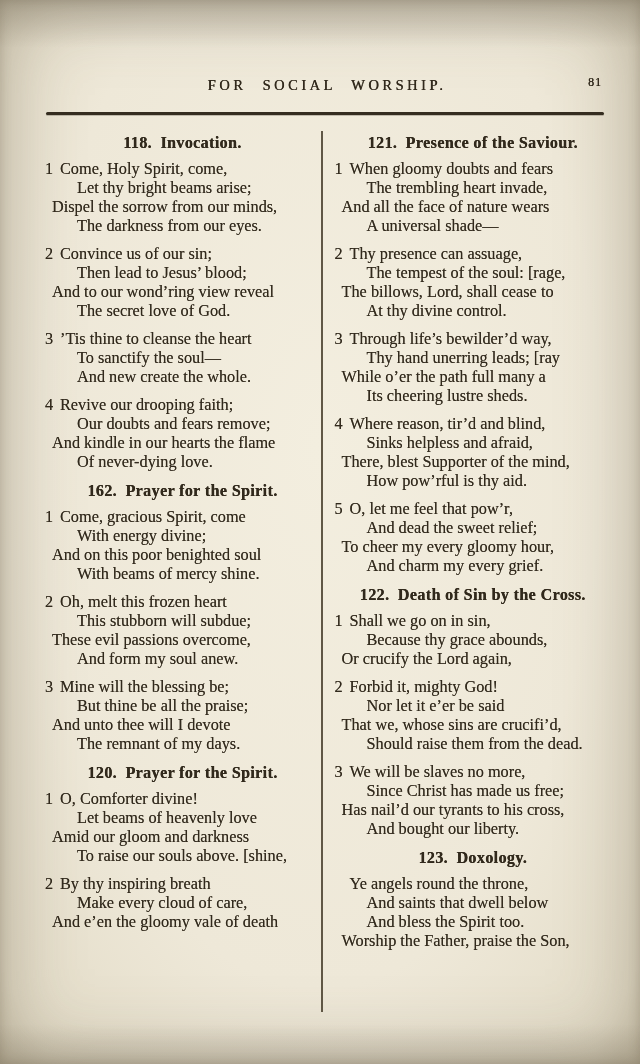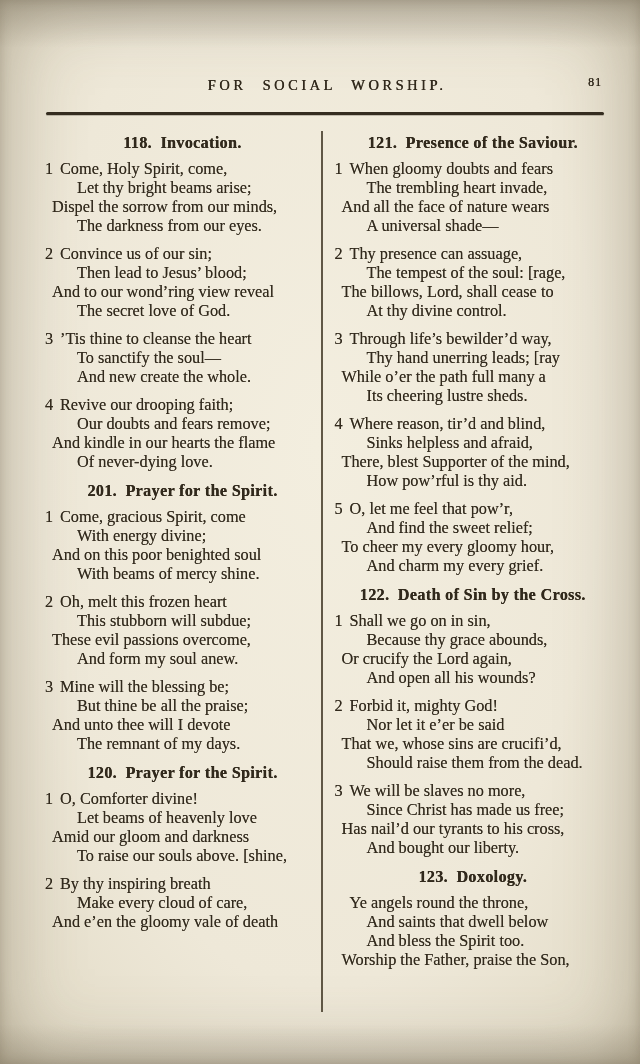--- a/index.html
+++ b/index.html
@@ -100,21 +100,21 @@
             <div class="line l3">And new create the whole.</div>
           </div>
           <div class="verse">
             <div class="line l0"><span class="vnum">4</span>Revive our drooping faith;</div>
             <div class="line l1">Our doubts and fears remove;</div>
             <div class="line l2">And kindle in our hearts the flame</div>
             <div class="line l3">Of never-dying love.</div>
           </div>
         </section>
         <section class="hymn">
-          <h2 class="hymn-title">201. Prayer for the Spirit.</h2>
+          <h2 class="hymn-title">162. Prayer for the Spirit.</h2>
           <div class="verse">
             <div class="line l0"><span class="vnum">1</span>Come, gracious Spirit, come</div>
             <div class="line l1">With energy divine;</div>
             <div class="line l2">And on this poor benighted soul</div>
             <div class="line l3">With beams of mercy shine.</div>
           </div>
           <div class="verse">
             <div class="line l0"><span class="vnum">2</span>Oh, melt this frozen heart</div>
             <div class="line l1">This stubborn will subdue;</div>
             <div class="line l2">These evil passions overcome,</div>
@@ -165,32 +165,31 @@
             <div class="line l3">Its cheering lustre sheds.</div>
           </div>
           <div class="verse">
             <div class="line l0"><span class="vnum">4</span>Where reason, tir’d and blind,</div>
             <div class="line l1">Sinks helpless and afraid,</div>
             <div class="line l2">There, blest Supporter of the mind,</div>
             <div class="line l3">How pow’rful is thy aid.</div>
           </div>
           <div class="verse">
             <div class="line l0"><span class="vnum">5</span>O, let me feel that pow’r,</div>
-            <div class="line l1">And find the sweet relief;</div>
+            <div class="line l1">And dead the sweet relief;</div>
             <div class="line l2">To cheer my every gloomy hour,</div>
             <div class="line l3">And charm my every grief.</div>
           </div>
         </section>
         <section class="hymn">
           <h2 class="hymn-title">122. Death of Sin by the Cross.</h2>
           <div class="verse">
             <div class="line l0"><span class="vnum">1</span>Shall we go on in sin,</div>
             <div class="line l1">Because thy grace abounds,</div>
             <div class="line l2">Or crucify the Lord again,</div>
-            <div class="line l3">And open all his wounds?</div>
           </div>
           <div class="verse">
             <div class="line l0"><span class="vnum">2</span>Forbid it, mighty God!</div>
             <div class="line l1">Nor let it e’er be said</div>
             <div class="line l2">That we, whose sins are crucifi’d,</div>
             <div class="line l3">Should raise them from the dead.</div>
           </div>
           <div class="verse">
             <div class="line l0"><span class="vnum">3</span>We will be slaves no more,</div>
             <div class="line l1">Since Christ has made us free;</div>

